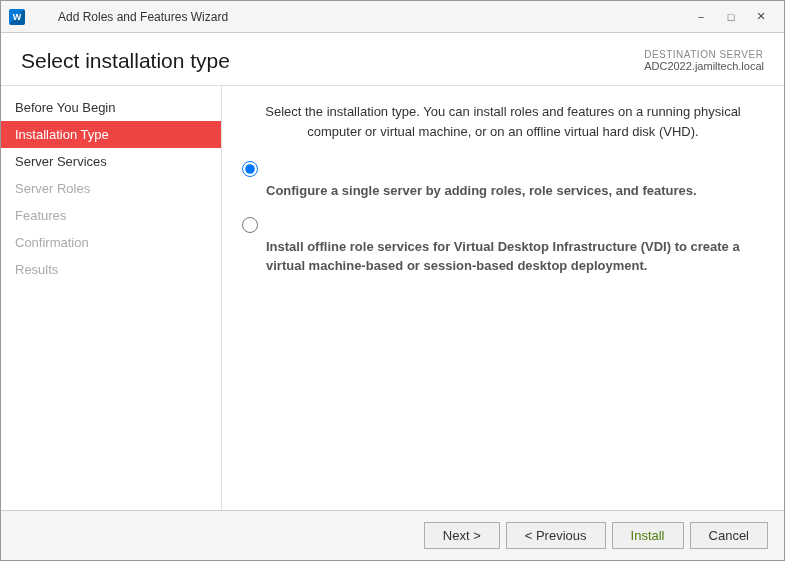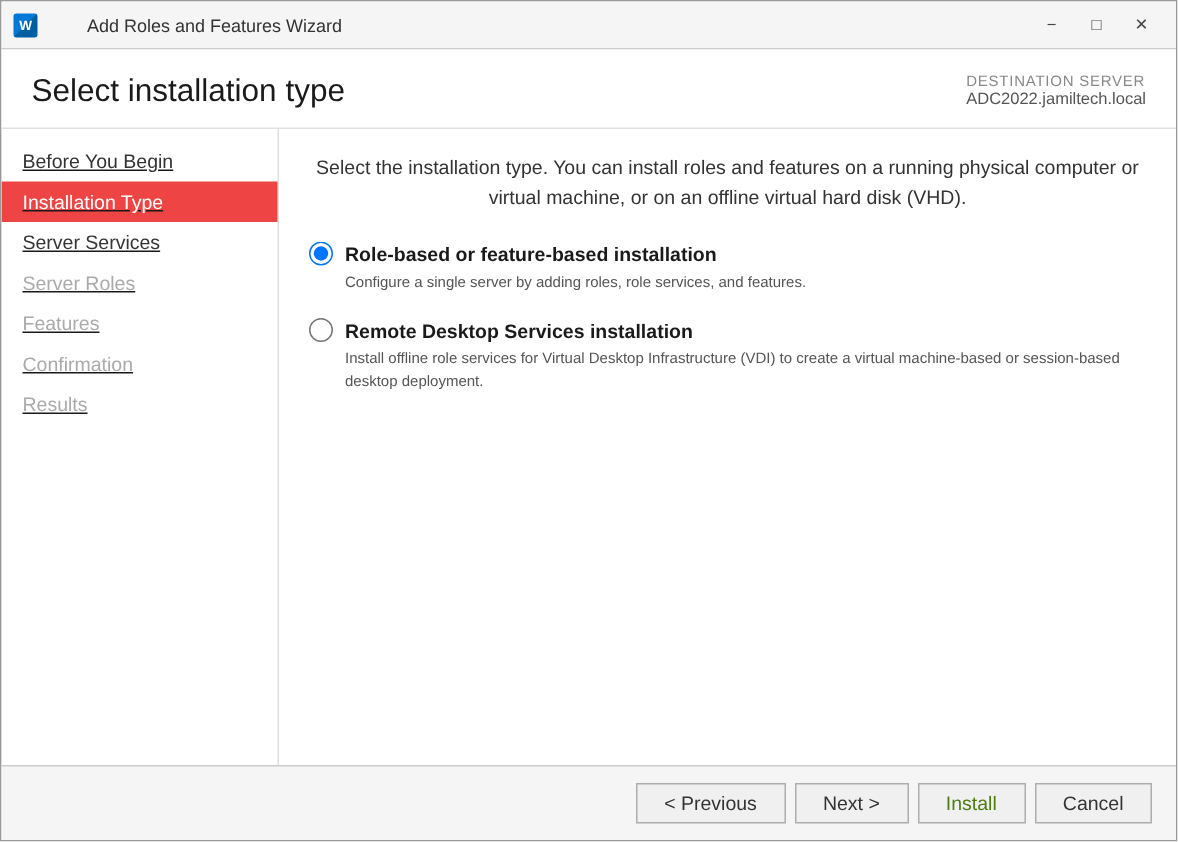--- a/index.html
+++ b/index.html
@@ -105,26 +105,25 @@
 
     
     .content {
       display: flex;
       flex: 1;
       overflow: hidden;
     }
 
     
     .sidebar {
-      width: 185px;
+      width: 221px;
       background: #fff;
       border-right: 1px solid #e0e0e0;
       padding-top: 8px;
       flex-shrink: 0;
-      text-decoration: underline;
     }
 
     .sidebar-item {
       padding: 6px 14px;
       font-size: 13px;
       cursor: pointer;
       color: #333;
     }
 
     .sidebar-item.active {
@@ -171,24 +170,25 @@
       flex-shrink: 0;
     }
 
     .radio-title {
       font-weight: 600;
       font-size: 13px;
       color: #1a1a1a;
     }
 
     .radio-desc {
-      font-size: 10px;
+      font-size: 13px;
       color: #555;
       line-height: 1.5;
       margin-left: 24px;
+      font-weight: bold;
     }
 
     
     .footer {
       background: #f5f5f5;
       border-top: 1px solid #ccc;
       padding: 10px 16px;
       display: flex;
       justify-content: flex-end;
       align-items: center;
@@ -247,36 +247,34 @@
       <div class="sidebar-item disabled">Confirmation</div>
       <div class="sidebar-item disabled">Results</div>
     </nav>
 
     <div class="main-panel">
       <p class="description-text">Select the installation type. You can install roles and features on a running physical computer or virtual machine, or on an offline virtual hard disk (VHD).</p>
 
       <div class="radio-option">
         <label class="radio-label">
           <input type="radio" class="radio-input" name="install-type" checked="" style="">
-          <span class="radio-title">Role-based or feature-based installation</span>
         </label>
         <div class="radio-desc">Configure a single server by adding roles, role services, and features.</div>
       </div>
 
       <div class="radio-option">
         <label class="radio-label">
           <input type="radio" class="radio-input" name="install-type" style="">
-          <span class="radio-title">Remote Desktop Services installation</span>
         </label>
         <div class="radio-desc">Install offline role services for Virtual Desktop Infrastructure (VDI) to create a virtual machine-based or session-based desktop deployment.</div>
       </div>
     </div>
 
   </div>
 
   <div class="footer">
+    <button class="footer-btn">Next &gt;</button>
     <button class="footer-btn">&lt; Previous</button>
-    <button class="footer-btn">Next &gt;</button>
     <button class="footer-btn disabled" disabled="">Install</button>
     <button class="footer-btn">Cancel</button>
   </div>
 
 </div>
 
 </body></html>

